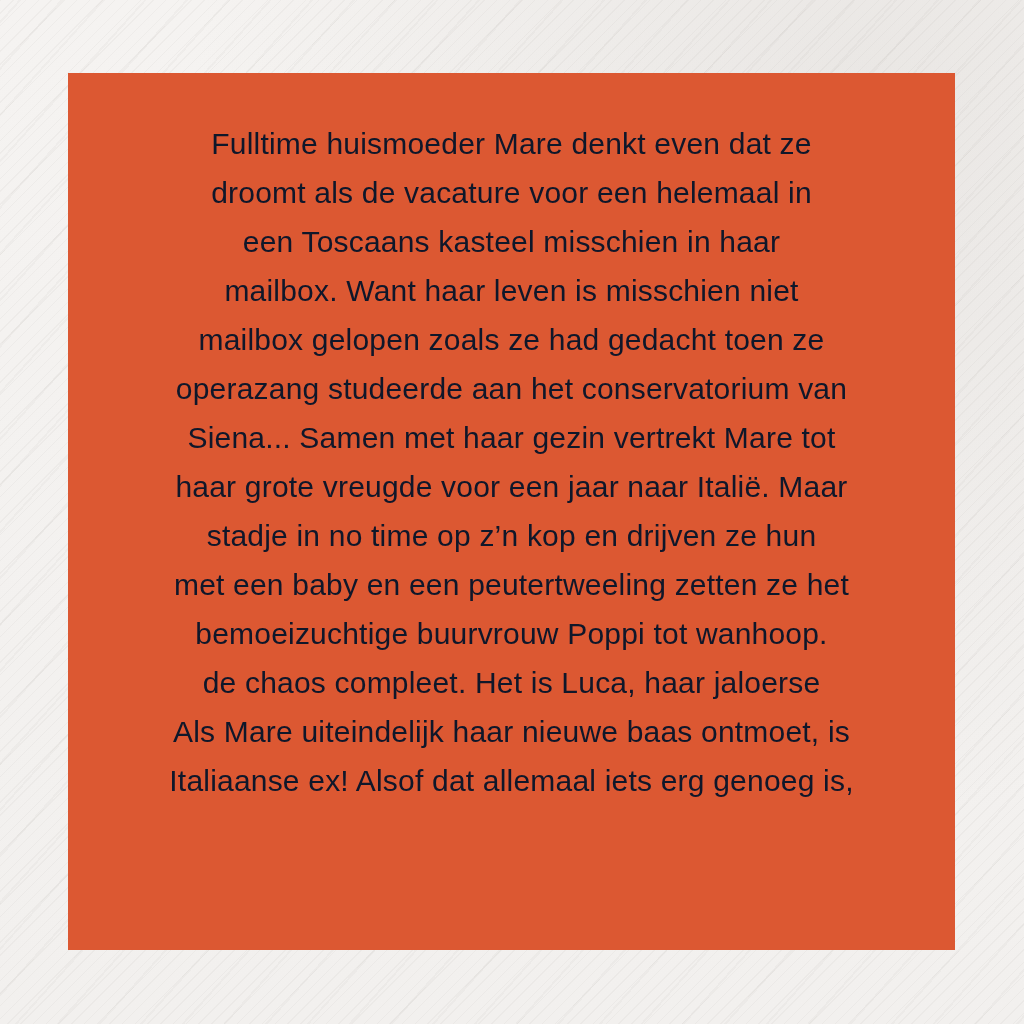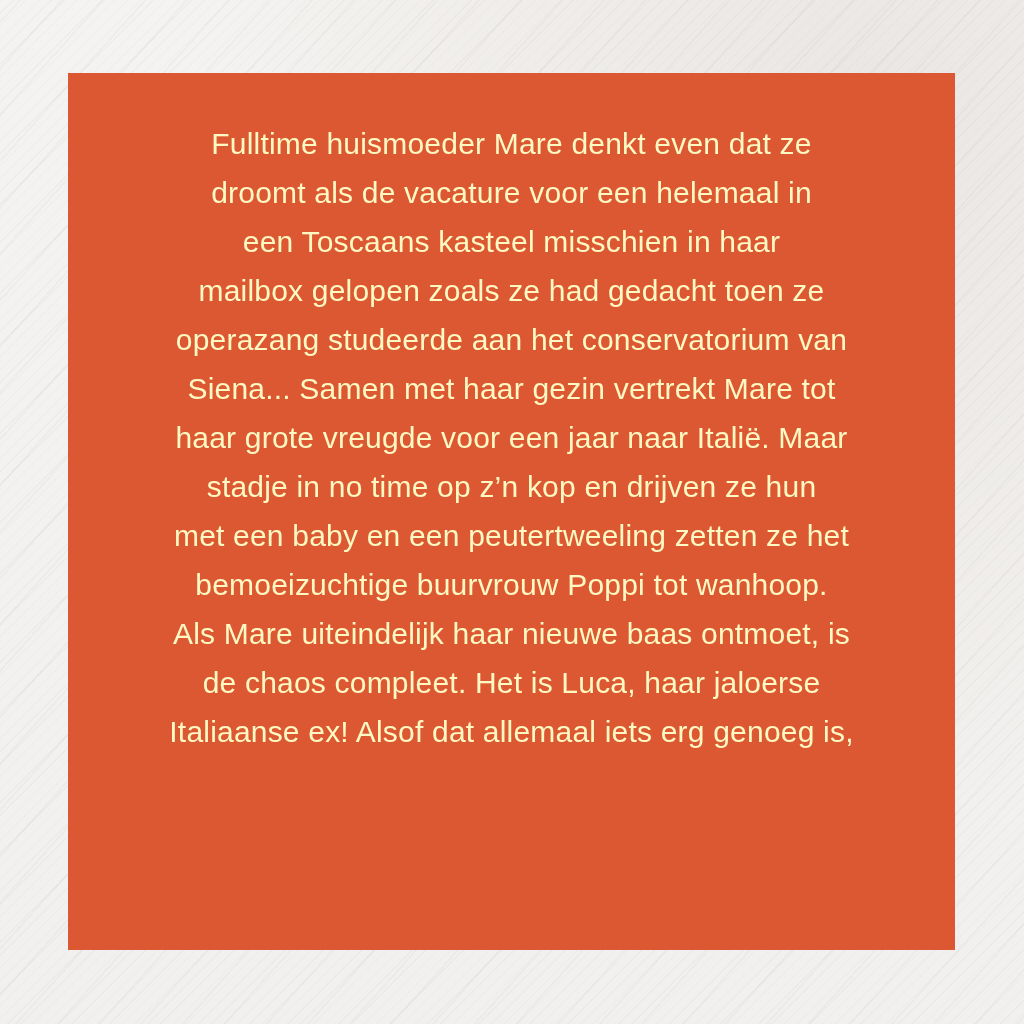--- a/index.html
+++ b/index.html
@@ -46,37 +46,38 @@
     width: 100%;
     text-align: center;
     color: #ffffff;
   }
   .blurb .line {
     font-size: 30px;
     line-height: 49px;
     font-weight: normal;
     letter-spacing: 0.2px;
     white-space: nowrap;
-    color: #fef9c3;
+    color: #0f172a;
   }
 </style>
 </head>
 <body>
 
 <div class="canvas">
   <div class="card" style="background: rgb(220, 88, 50); color: rgb(255, 255, 255);">
     <div class="blurb">
       <div class="line">Fulltime huismoeder Mare denkt even dat ze</div>
       <div class="line">droomt als de vacature voor een helemaal in</div>
       <div class="line">een Toscaans kasteel misschien in haar</div>
+      <div class="line">mailbox. Want haar leven is misschien niet</div>
       <div class="line">mailbox gelopen zoals ze had gedacht toen ze</div>
       <div class="line">operazang studeerde aan het conservatorium van</div>
       <div class="line">Siena... Samen met haar gezin vertrekt Mare tot</div>
       <div class="line">haar grote vreugde voor een jaar naar Italië. Maar</div>
       <div class="line">stadje in no time op z’n kop en drijven ze hun</div>
       <div class="line">met een baby en een peutertweeling zetten ze het</div>
       <div class="line">bemoeizuchtige buurvrouw Poppi tot wanhoop.</div>
+      <div class="line">de chaos compleet. Het is Luca, haar jaloerse</div>
       <div class="line">Als Mare uiteindelijk haar nieuwe baas ontmoet, is</div>
-      <div class="line">de chaos compleet. Het is Luca, haar jaloerse</div>
       <div class="line">Italiaanse ex! Alsof dat allemaal iets erg genoeg is,</div>
     </div>
   </div>
 </div>
 
 </body></html>

